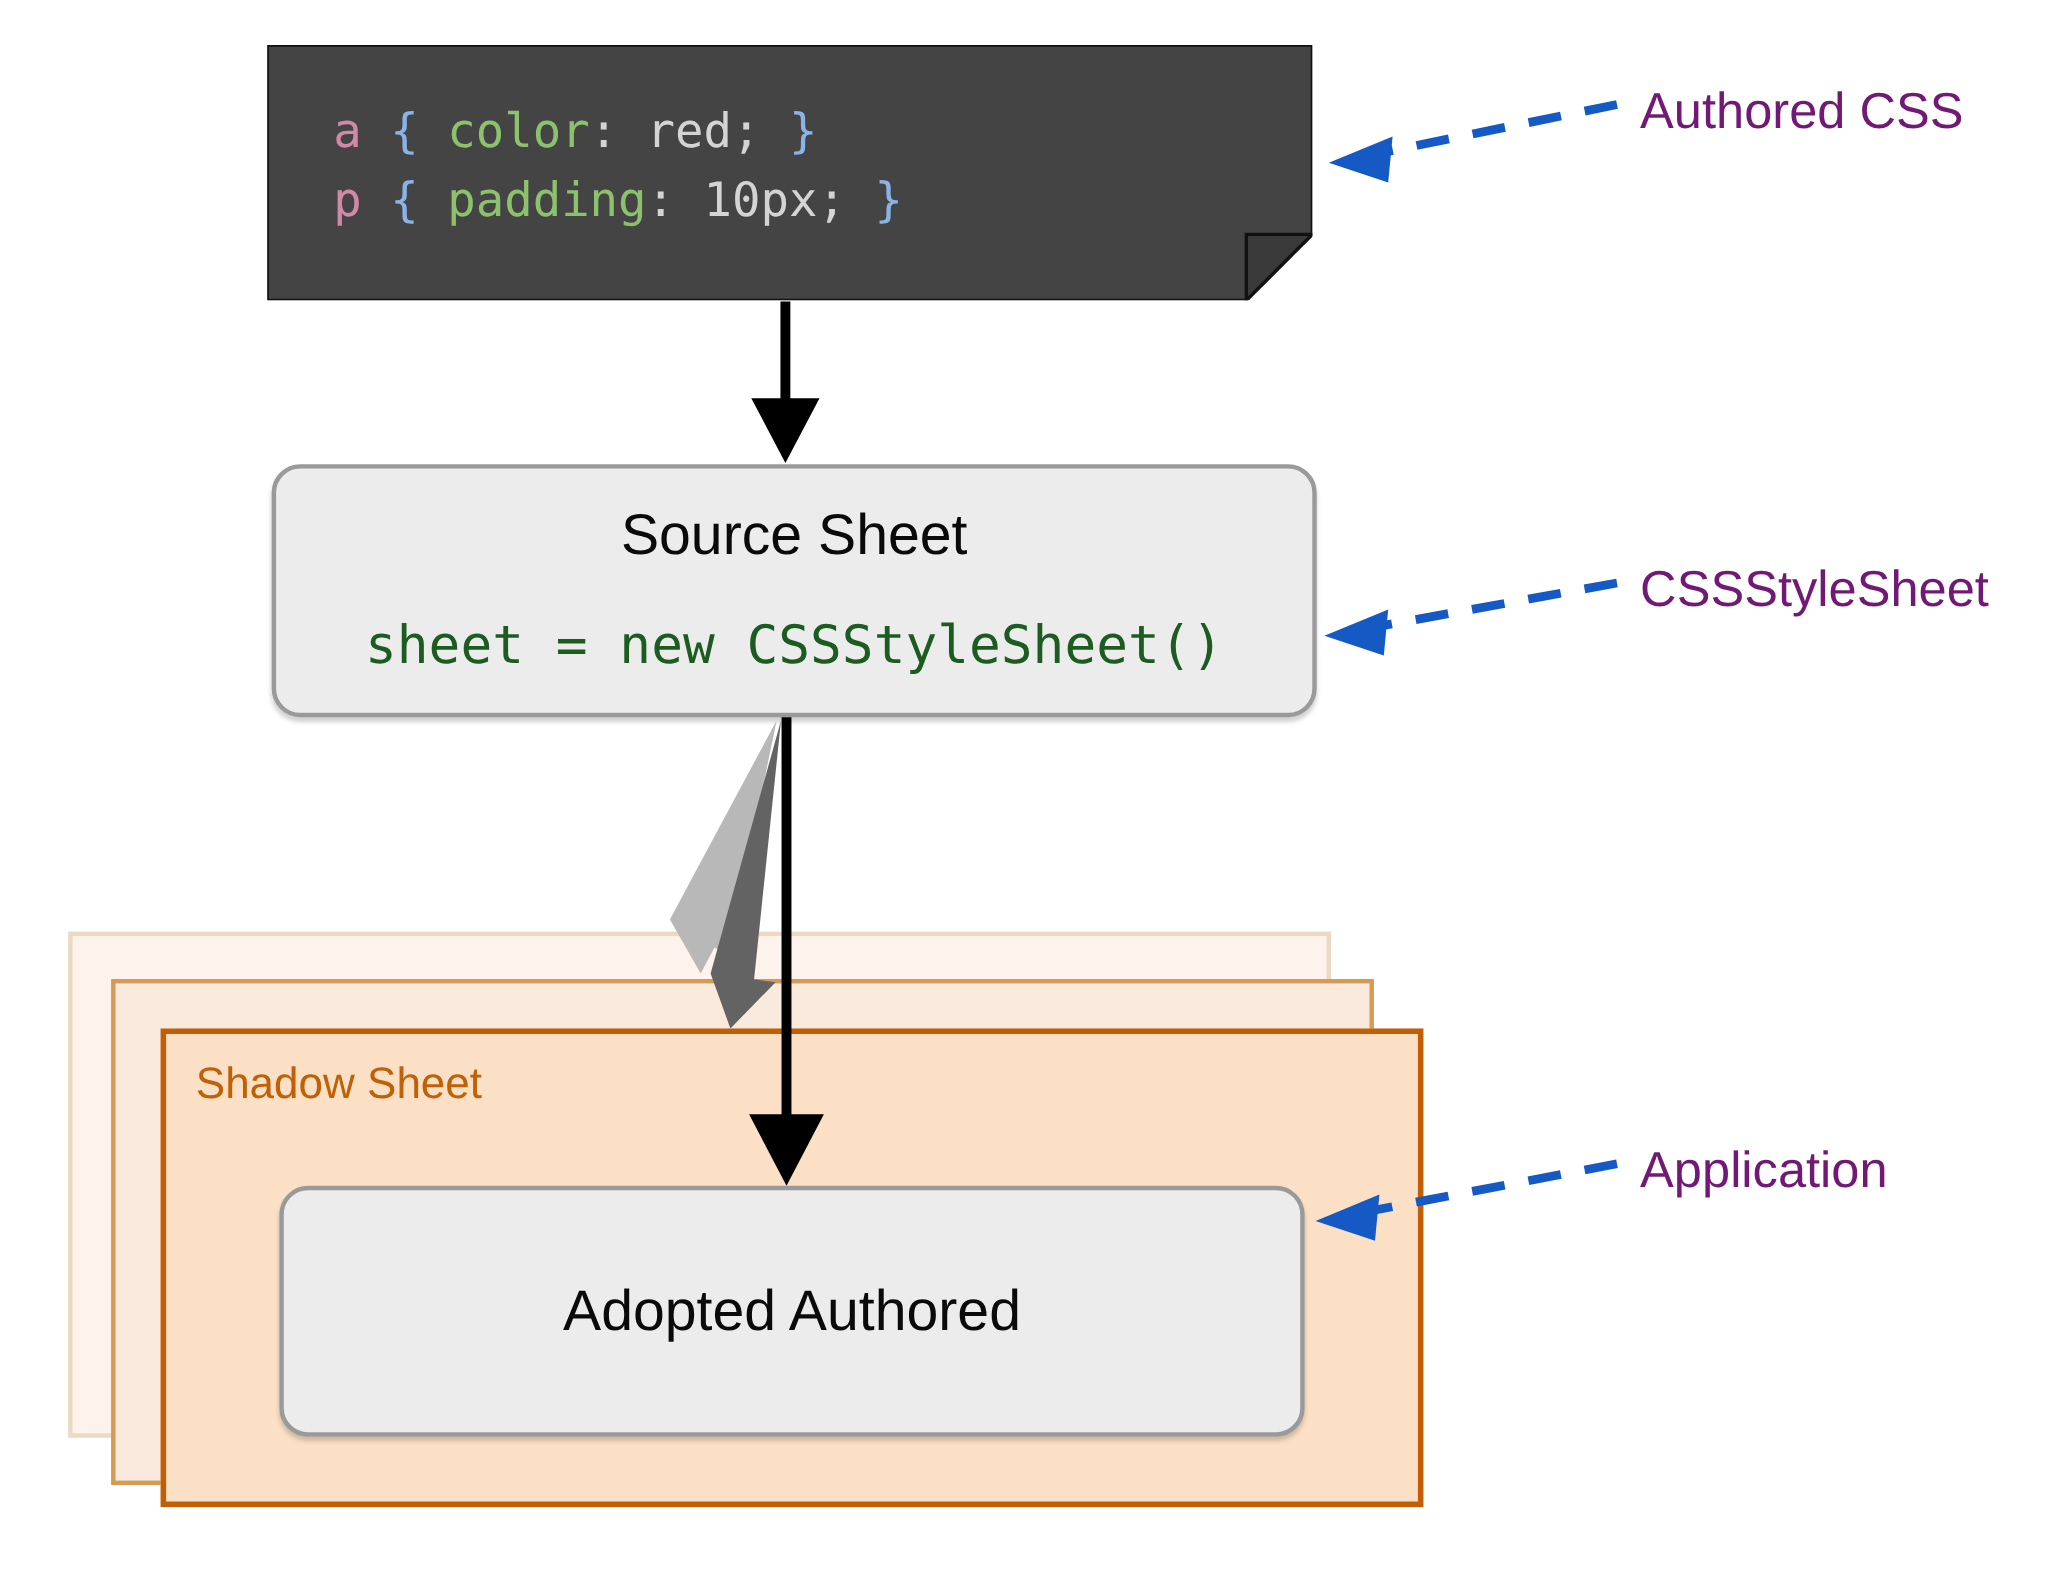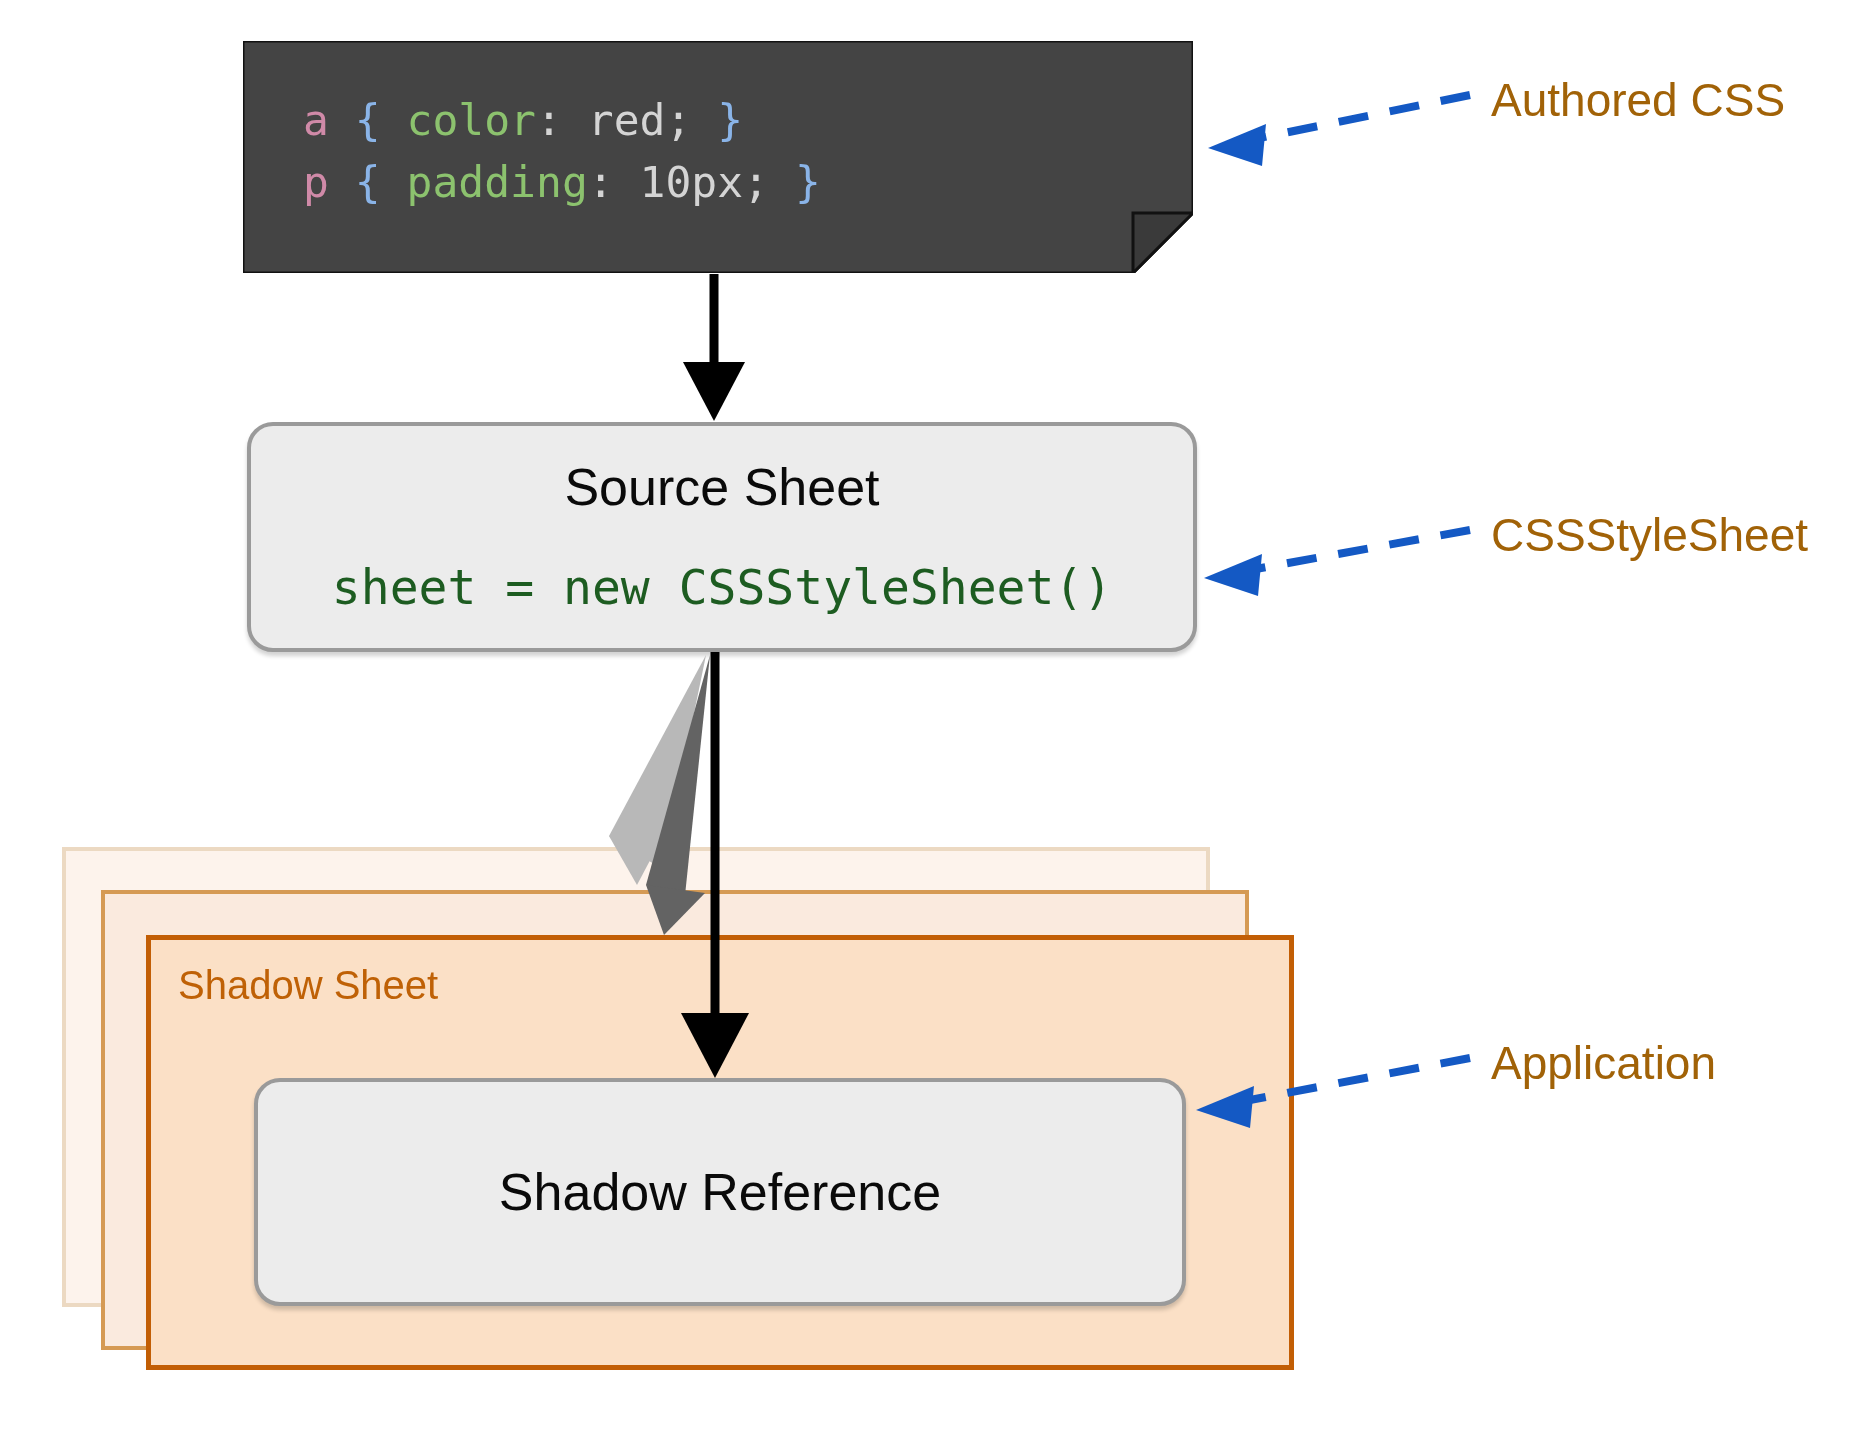--- a/index.html
+++ b/index.html
@@ -134,21 +134,21 @@
     font-size: 40px;
     color: #bf6106;
     white-space: nowrap;
   }
 
   
   .annotation {
     position: absolute;
     font-family: "Liberation Sans", sans-serif;
     font-size: 46px;
-    color: #a16207;
+    color: #701a75;
     white-space: nowrap;
   }
   #ann-authored-css  { left: 1491px; top: 73px;  }
   #ann-instantiation { left: 1491px; top: 508px; }
   #ann-application   { left: 1491px; top: 1036px; text-align: center;}
 </style>
 </head>
 <body>
 
 <div id="stage">
@@ -166,21 +166,21 @@
   <div class="shadow-layer" id="shadow-layer-mid"></div>
   <div class="shadow-layer" id="shadow-layer-front"></div>
   <div id="shadow-root-label">Shadow Sheet</div>
 
   <div class="node-box" id="source-sheet-box">
     <div class="node-title">Source Sheet</div>
     <div class="node-code">sheet = new CSSStyleSheet()</div>
   </div>
 
   <div class="node-box" id="adopted-ref-box">
-    <div class="node-title">Shadow Reference</div>
+    <div class="node-title">Adopted Authored</div>
   </div>
 
   <svg id="vector-layer" viewBox="0 0 1874 1430" xmlns="http://www.w3.org/2000/svg">
 
     <g>
       <line x1="714" y1="274" x2="714" y2="378" stroke="#000000" stroke-width="9"></line>
       <polygon points="714,421 683,362 745,362" fill="#000000"></polygon>
     </g>
 
     <g>

